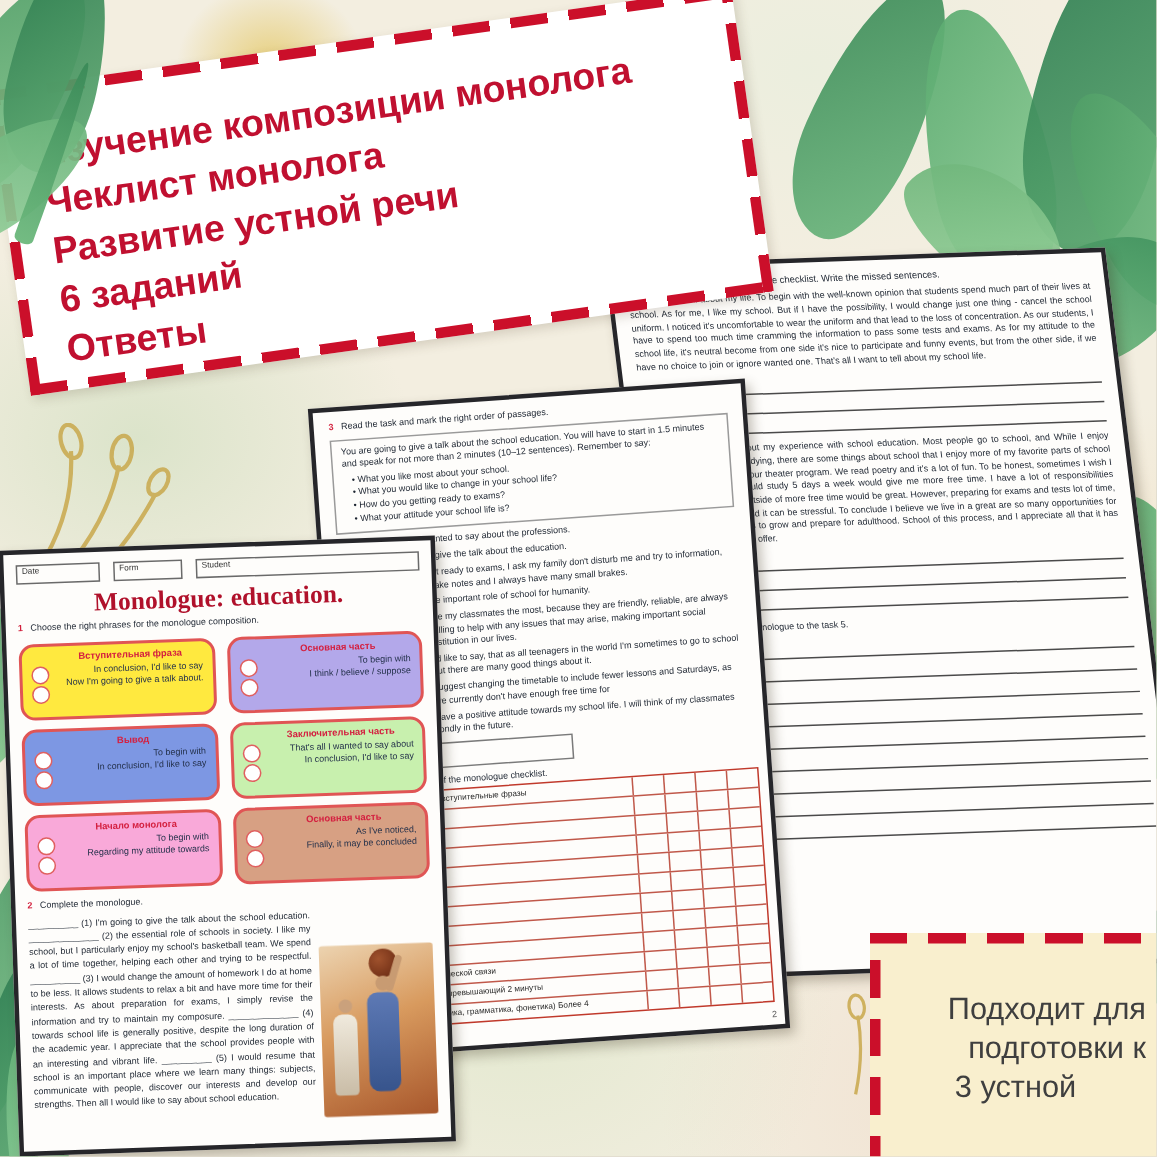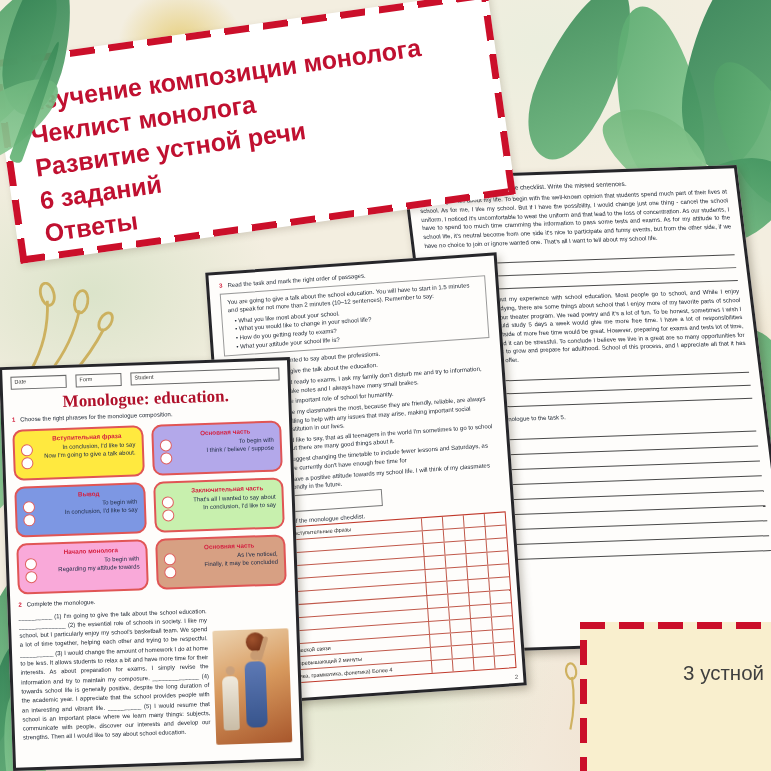--- a/index.html
+++ b/index.html
@@ -375,16 +375,18 @@
   <div class="leaf" style="left:-28px;top:-24px;width:70px;height:162px;--c1:#4e9d66;--c2:#86c78e;transform:rotate(30deg);z-index:50"></div>
   <div class="leaf" style="left:8px;top:-34px;width:60px;height:150px;--c1:#2e7c50;--c2:#62ad74;transform:rotate(12deg);z-index:50"></div>
   <div class="leaf" style="left:-22px;top:58px;width:55px;height:122px;--c1:#65b077;--c2:#98d19c;transform:rotate(55deg);z-index:50"></div>
   <div class="blade" style="left:30px;top:38px;width:13px;height:128px;transform:rotate(20deg);z-index:50;background:linear-gradient(180deg,#3a8a58,#6cb87c)"></div>
 
   <div class="promo-bottom">
     <div class="dh d-top"></div>
     <div class="dv d-left"></div>
 
     <div class="txt">
-      <div style="">3 устной</div>
+      <div>Подходит для</div>
+      <div>подготовки к</div>
+      <div style="text-align:center">3 устной</div>
     </div>
   </div>
 </div>
 
 </body></html>

